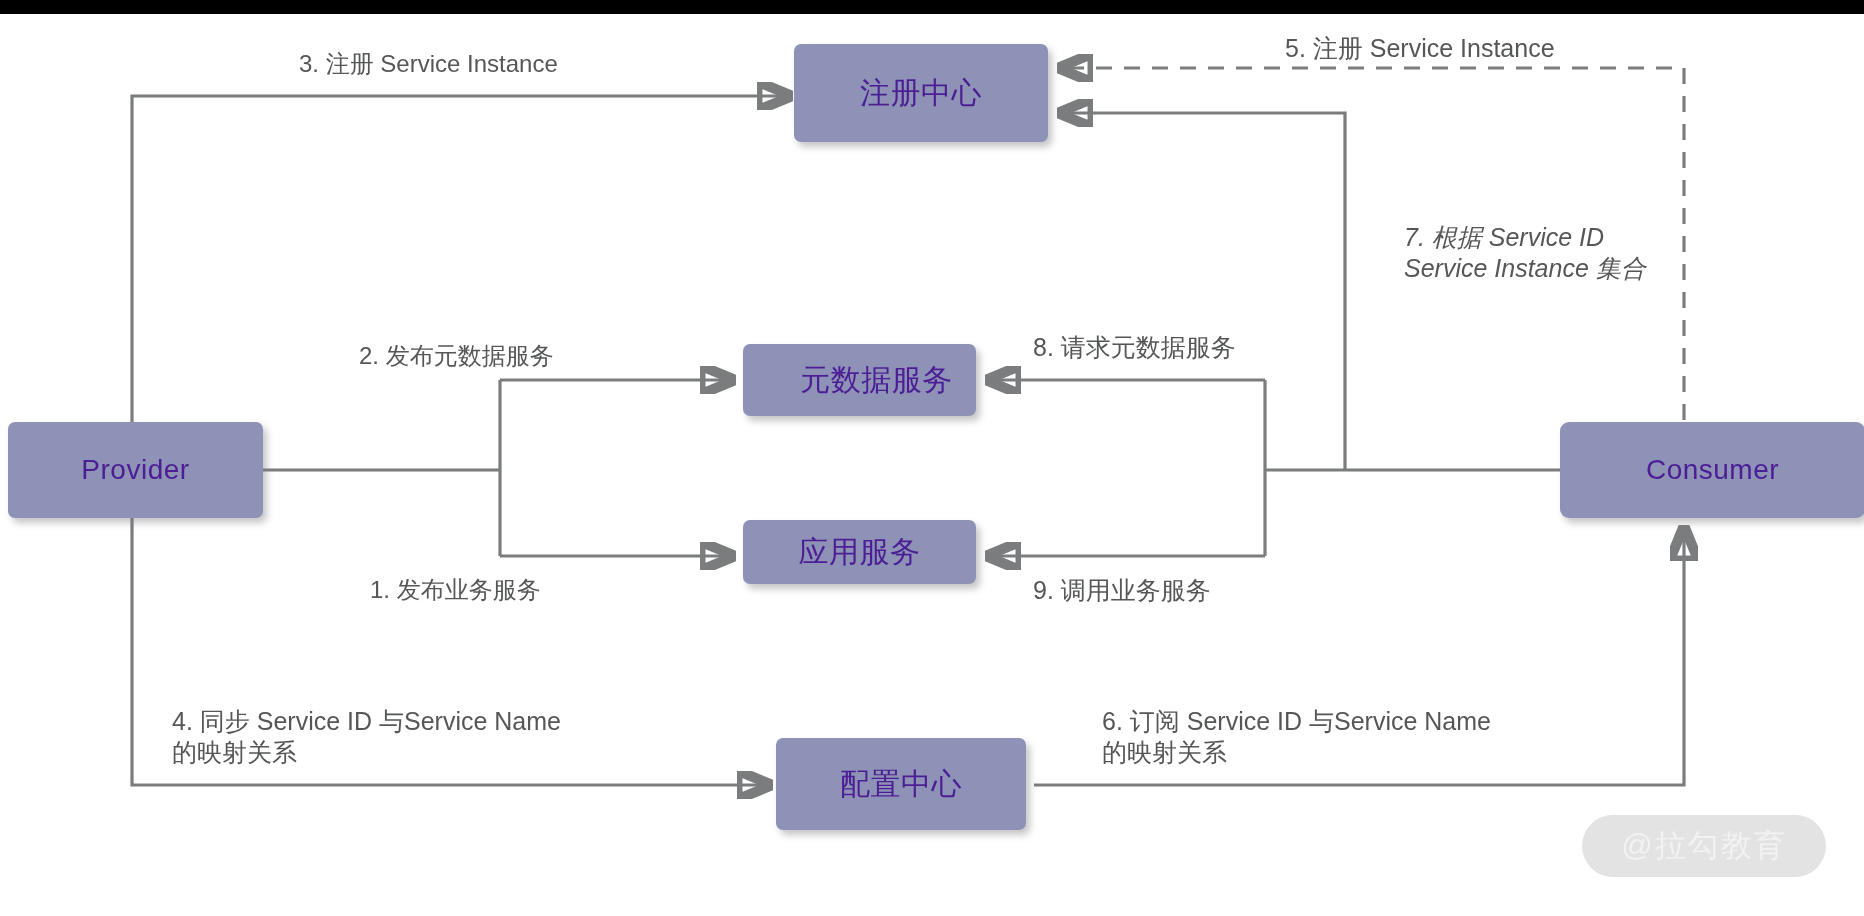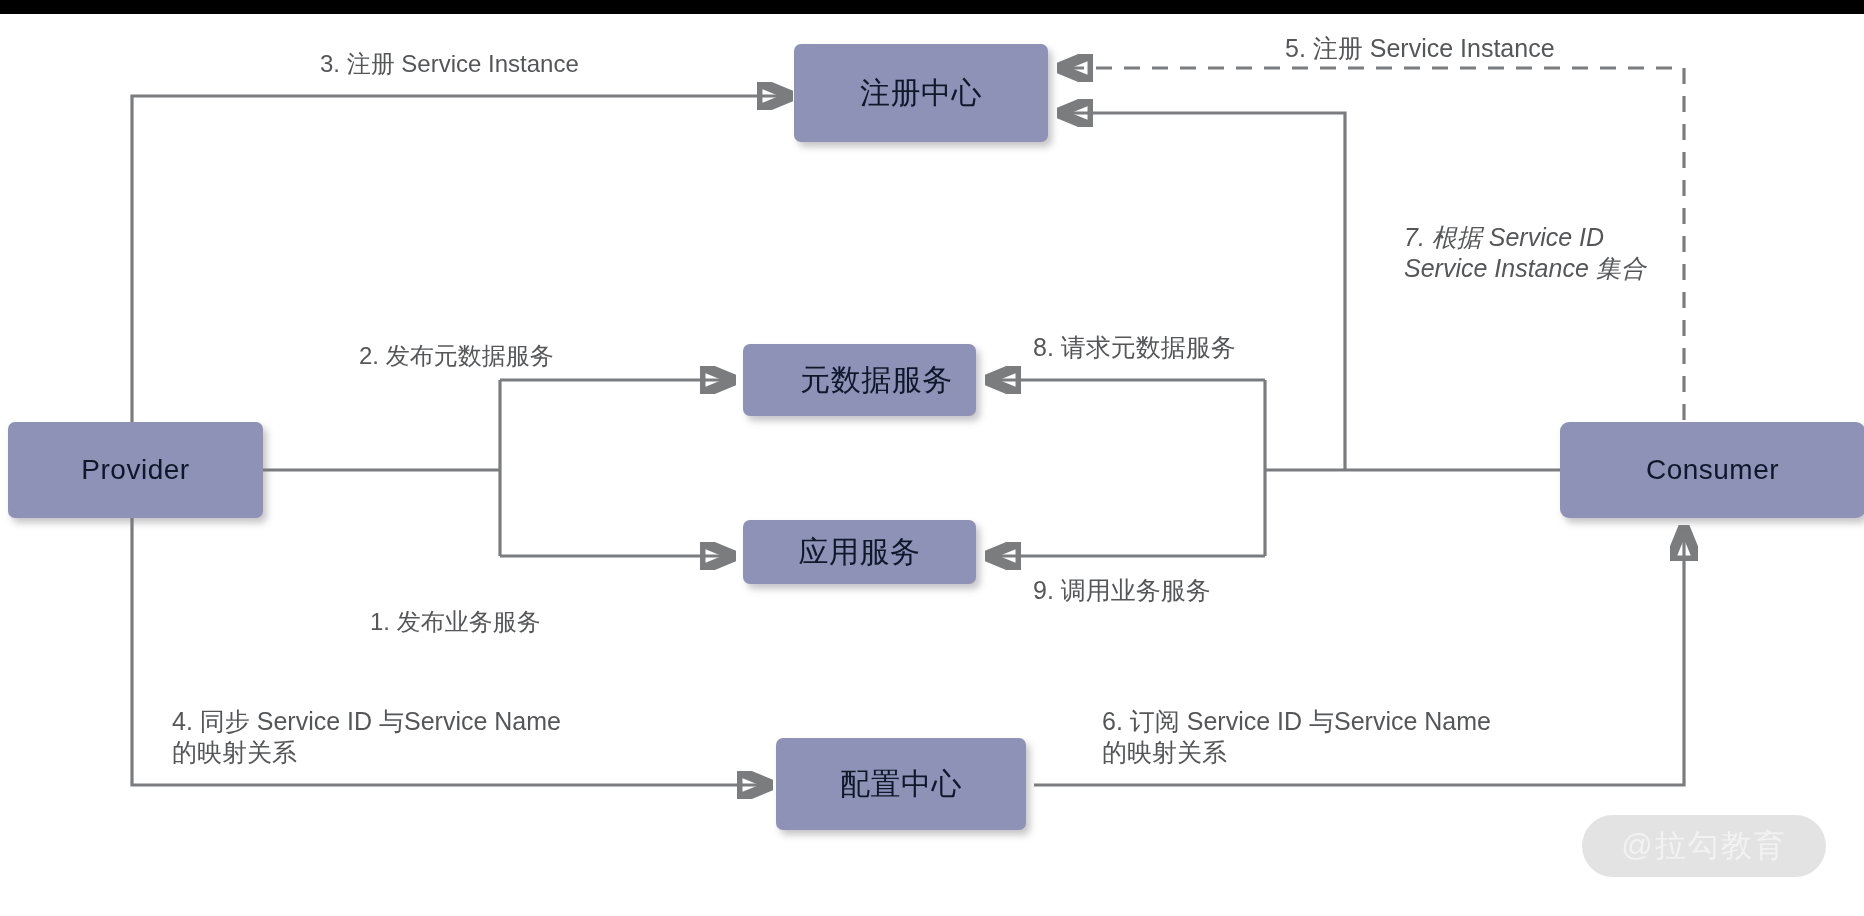--- a/index.html
+++ b/index.html
@@ -21,21 +21,21 @@
     width: 1864px;
     height: 14px;
     background: #000000;
   }
   
   .node {
     position: absolute;
     box-sizing: border-box;
     background: #8d92b6;
     border-radius: 7px;
-    color: #0f172a;
+    color: #4c1d95;
     display: flex;
     align-items: center;
     justify-content: center;
     box-shadow: 4px 5px 7px rgba(120,120,125,0.42);
     letter-spacing: 0.5px;
     user-select: none;
   }
   .node.cn  { font-size: 30px; }
   .node.big { font-size: 28px; }
   
@@ -131,32 +131,32 @@
   </div>
 
   <div class="node cn" style="left:743px; top:520px; width:233px; height:64px;">
     <span>应用服务</span>
   </div>
 
   <div class="node cn" style="left:776px; top:738px; width:250px; height:92px;">
     <span>配置中心</span>
   </div>
 
-  <div class="lbl" style="left:320px; top:48px;">3. 注册 Service Instance</div>
+  <div class="lbl" style="left:299px; top:48px;">3. 注册 Service Instance</div>
 
   <div class="lbl lg" style="left:1285px; top:33px;">5. 注册 Service Instance</div>
 
   <div class="lbl lg" style="left:1404px; top:222px;font-style:italic;">7. 根据 Service ID
 Service Instance 集合</div>
 
   <div class="lbl" style="left:359px; top:340px;">2. 发布元数据服务</div>
 
   <div class="lbl lg" style="left:1033px; top:332px;">8. 请求元数据服务</div>
 
-  <div class="lbl" style="left:370px; top:606px;">1. 发布业务服务</div>
+  <div class="lbl" style="left:370px; top:574px;">1. 发布业务服务</div>
 
   <div class="lbl lg" style="left:1033px; top:575px;">9. 调用业务服务</div>
 
   <div class="lbl lg" style="left:172px; top:706px;">4. 同步 Service ID 与Service Name
 的映射关系</div>
 
   <div class="lbl lg" style="left:1102px; top:706px;">6. 订阅 Service ID 与Service Name
 的映射关系</div>
 
   <div class="watermark">

